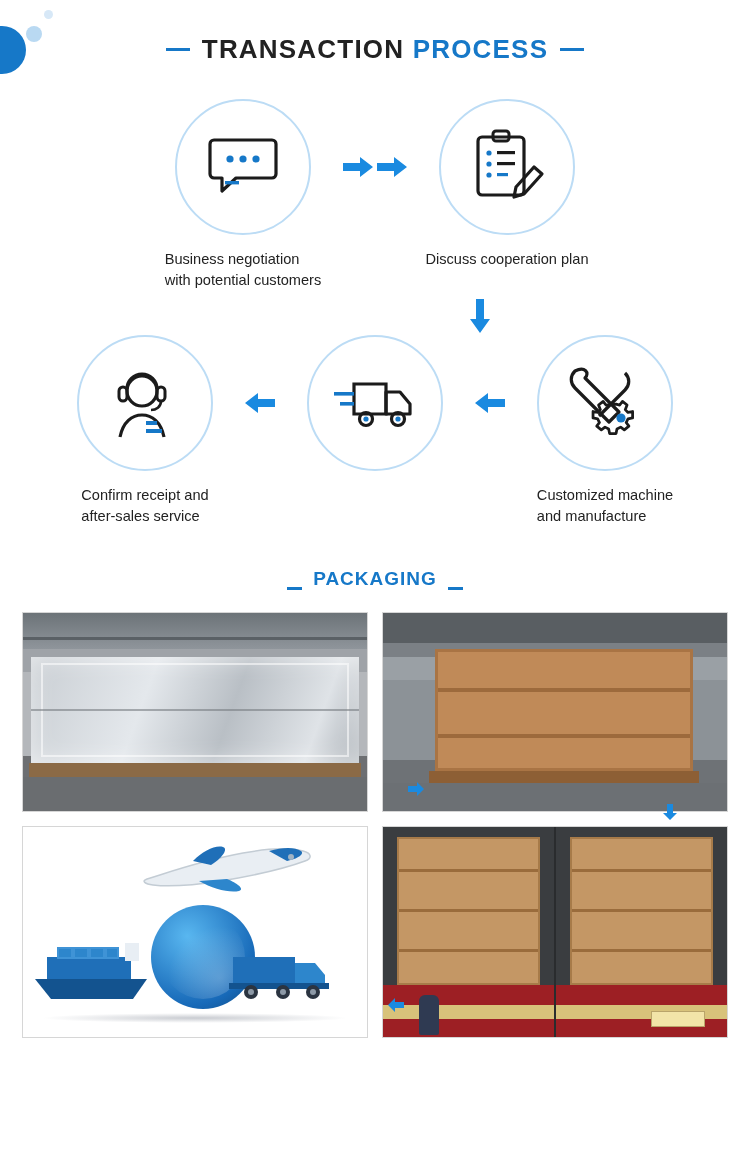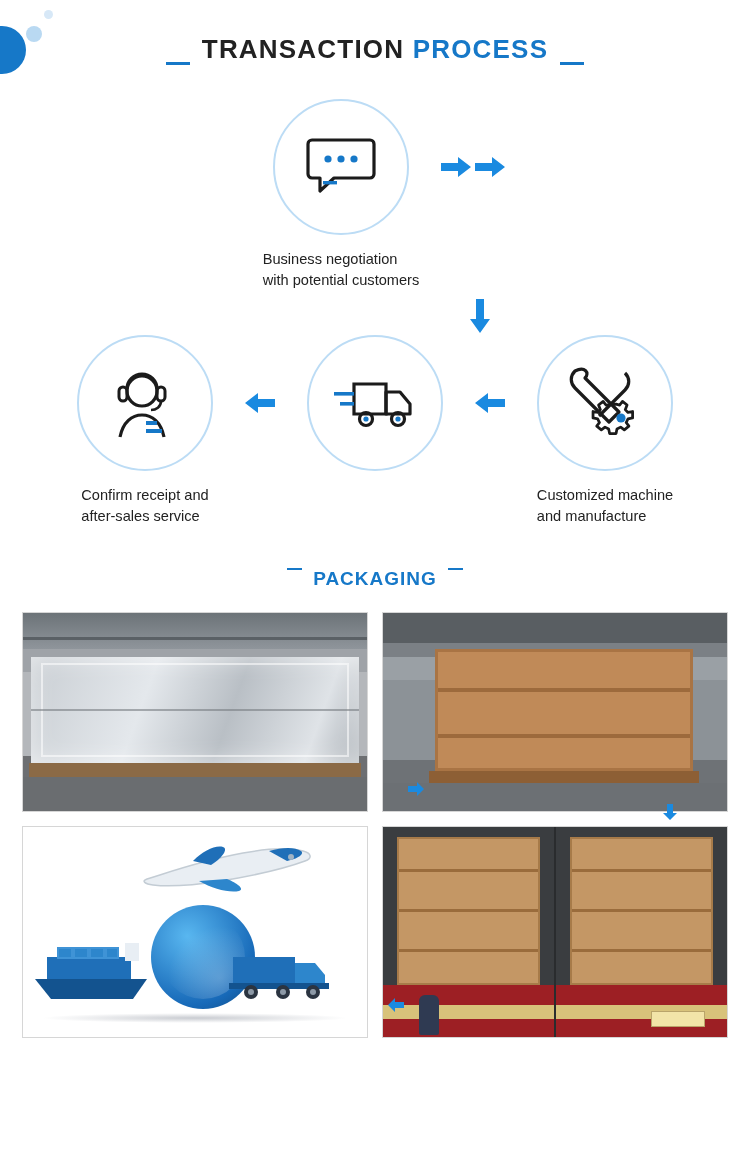--- a/index.html
+++ b/index.html
@@ -38,21 +38,21 @@
     width: 9px; height: 9px;
     border-radius: 50%;
     background: #d7e8f7;
   }
 
   
   .main-title {
     margin-top: 34px;
     text-align: center;
     display: flex;
-    align-items: flex-end;
+    align-items: center;
     justify-content: center;
     gap: 12px;
   }
   .main-title .dash {
     width: 24px; height: 3px;
     background: #1678c8;
     display: inline-block;
   }
   .main-title h1 {
     font-size: 26px;
@@ -108,21 +108,21 @@
     justify-content: center;
     margin: 8px 0 2px 0;
     padding-left: 210px;
   }
 
   
   .pack-title {
     margin-top: 40px;
     text-align: center;
     display: flex;
-    align-items: flex-start;
+    align-items: flex-end;
     justify-content: center;
     gap: 11px;
     color: #1678c8;
   }
   .pack-title .dash2 {
     width: 15px; height: 2.5px;
     background: #1678c8;
     display: inline-block;
   }
   .pack-title h2 {
@@ -254,20 +254,38 @@
 
 
     <div class="arrow-h">
       <span>
         <svg width="30" height="20" viewBox="0 0 30 20">
           <path d="M0 6h17V0l13 10-13 10v-6H0z" fill="#1a8ae0"></path>
         </svg>
       </span>
     </div>
 
+    <div class="step">
+      <div class="bubble">
+        <span>
+          <svg width="78" height="76" viewBox="0 0 78 76">
+            <rect x="10" y="8" width="46" height="58" rx="4" fill="none" stroke="#1b1b1b" stroke-width="3.2"></rect>
+            <rect x="25" y="2" width="16" height="10" rx="3" fill="none" stroke="#1b1b1b" stroke-width="3"></rect>
+            <circle cx="21" cy="24" r="2.6" fill="#1678c8"></circle>
+            <circle cx="21" cy="35" r="2.6" fill="#1678c8"></circle>
+            <circle cx="21" cy="46" r="2.6" fill="#1678c8"></circle>
+            <rect x="29" y="22" width="18" height="3.2" fill="#1b1b1b"></rect>
+            <rect x="29" y="33" width="18" height="3.2" fill="#1b1b1b"></rect>
+            <rect x="29" y="44" width="11" height="3.2" fill="#1678c8"></rect>
+            <path d="M48 58l18-20 8 7-18 20-10 3z" fill="none" stroke="#1b1b1b" stroke-width="3.2" stroke-linejoin="round"></path>
+          </svg>
+        </span>
+      </div>
+      <div class="step-label">Discuss cooperation plan</div>
+    </div>
   </div>
 
   <div class="arrow-mid">
     <span>
       <svg width="20" height="34" viewBox="0 0 20 34">
         <path d="M6 0h8v20h6L10 34 0 20h6z" fill="#1a8ae0"></path>
       </svg>
     </span>
   </div>
 

